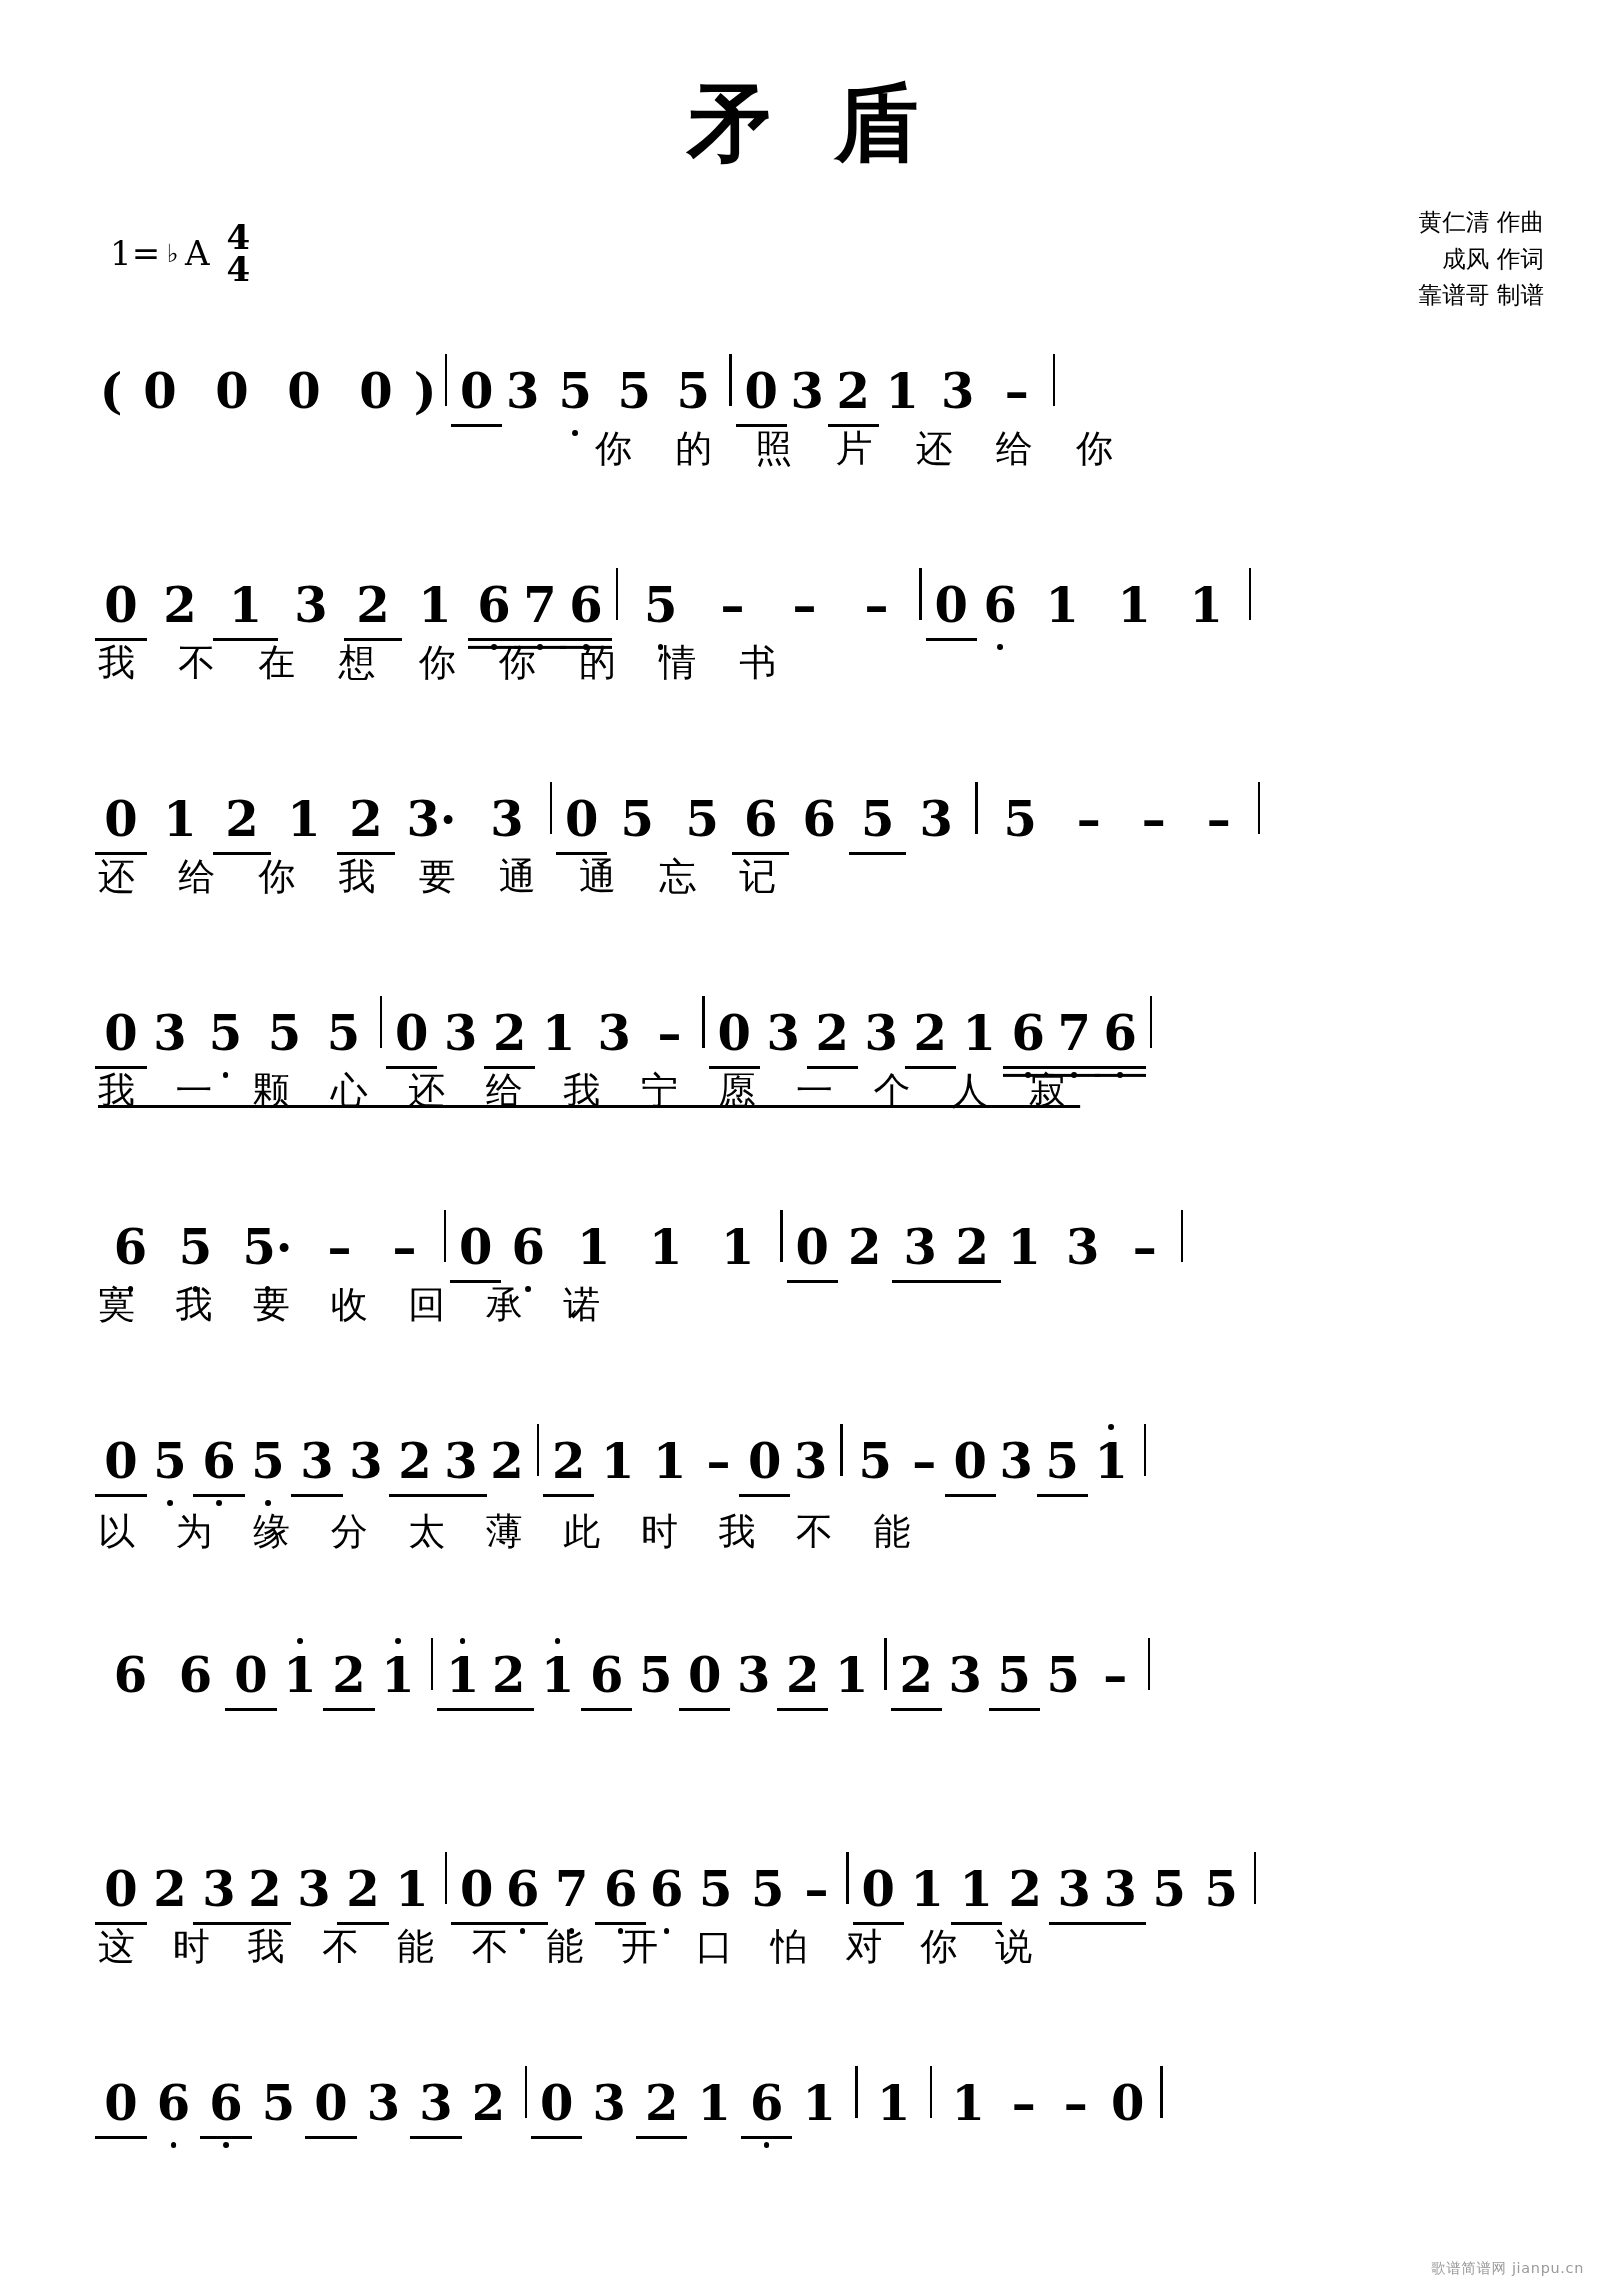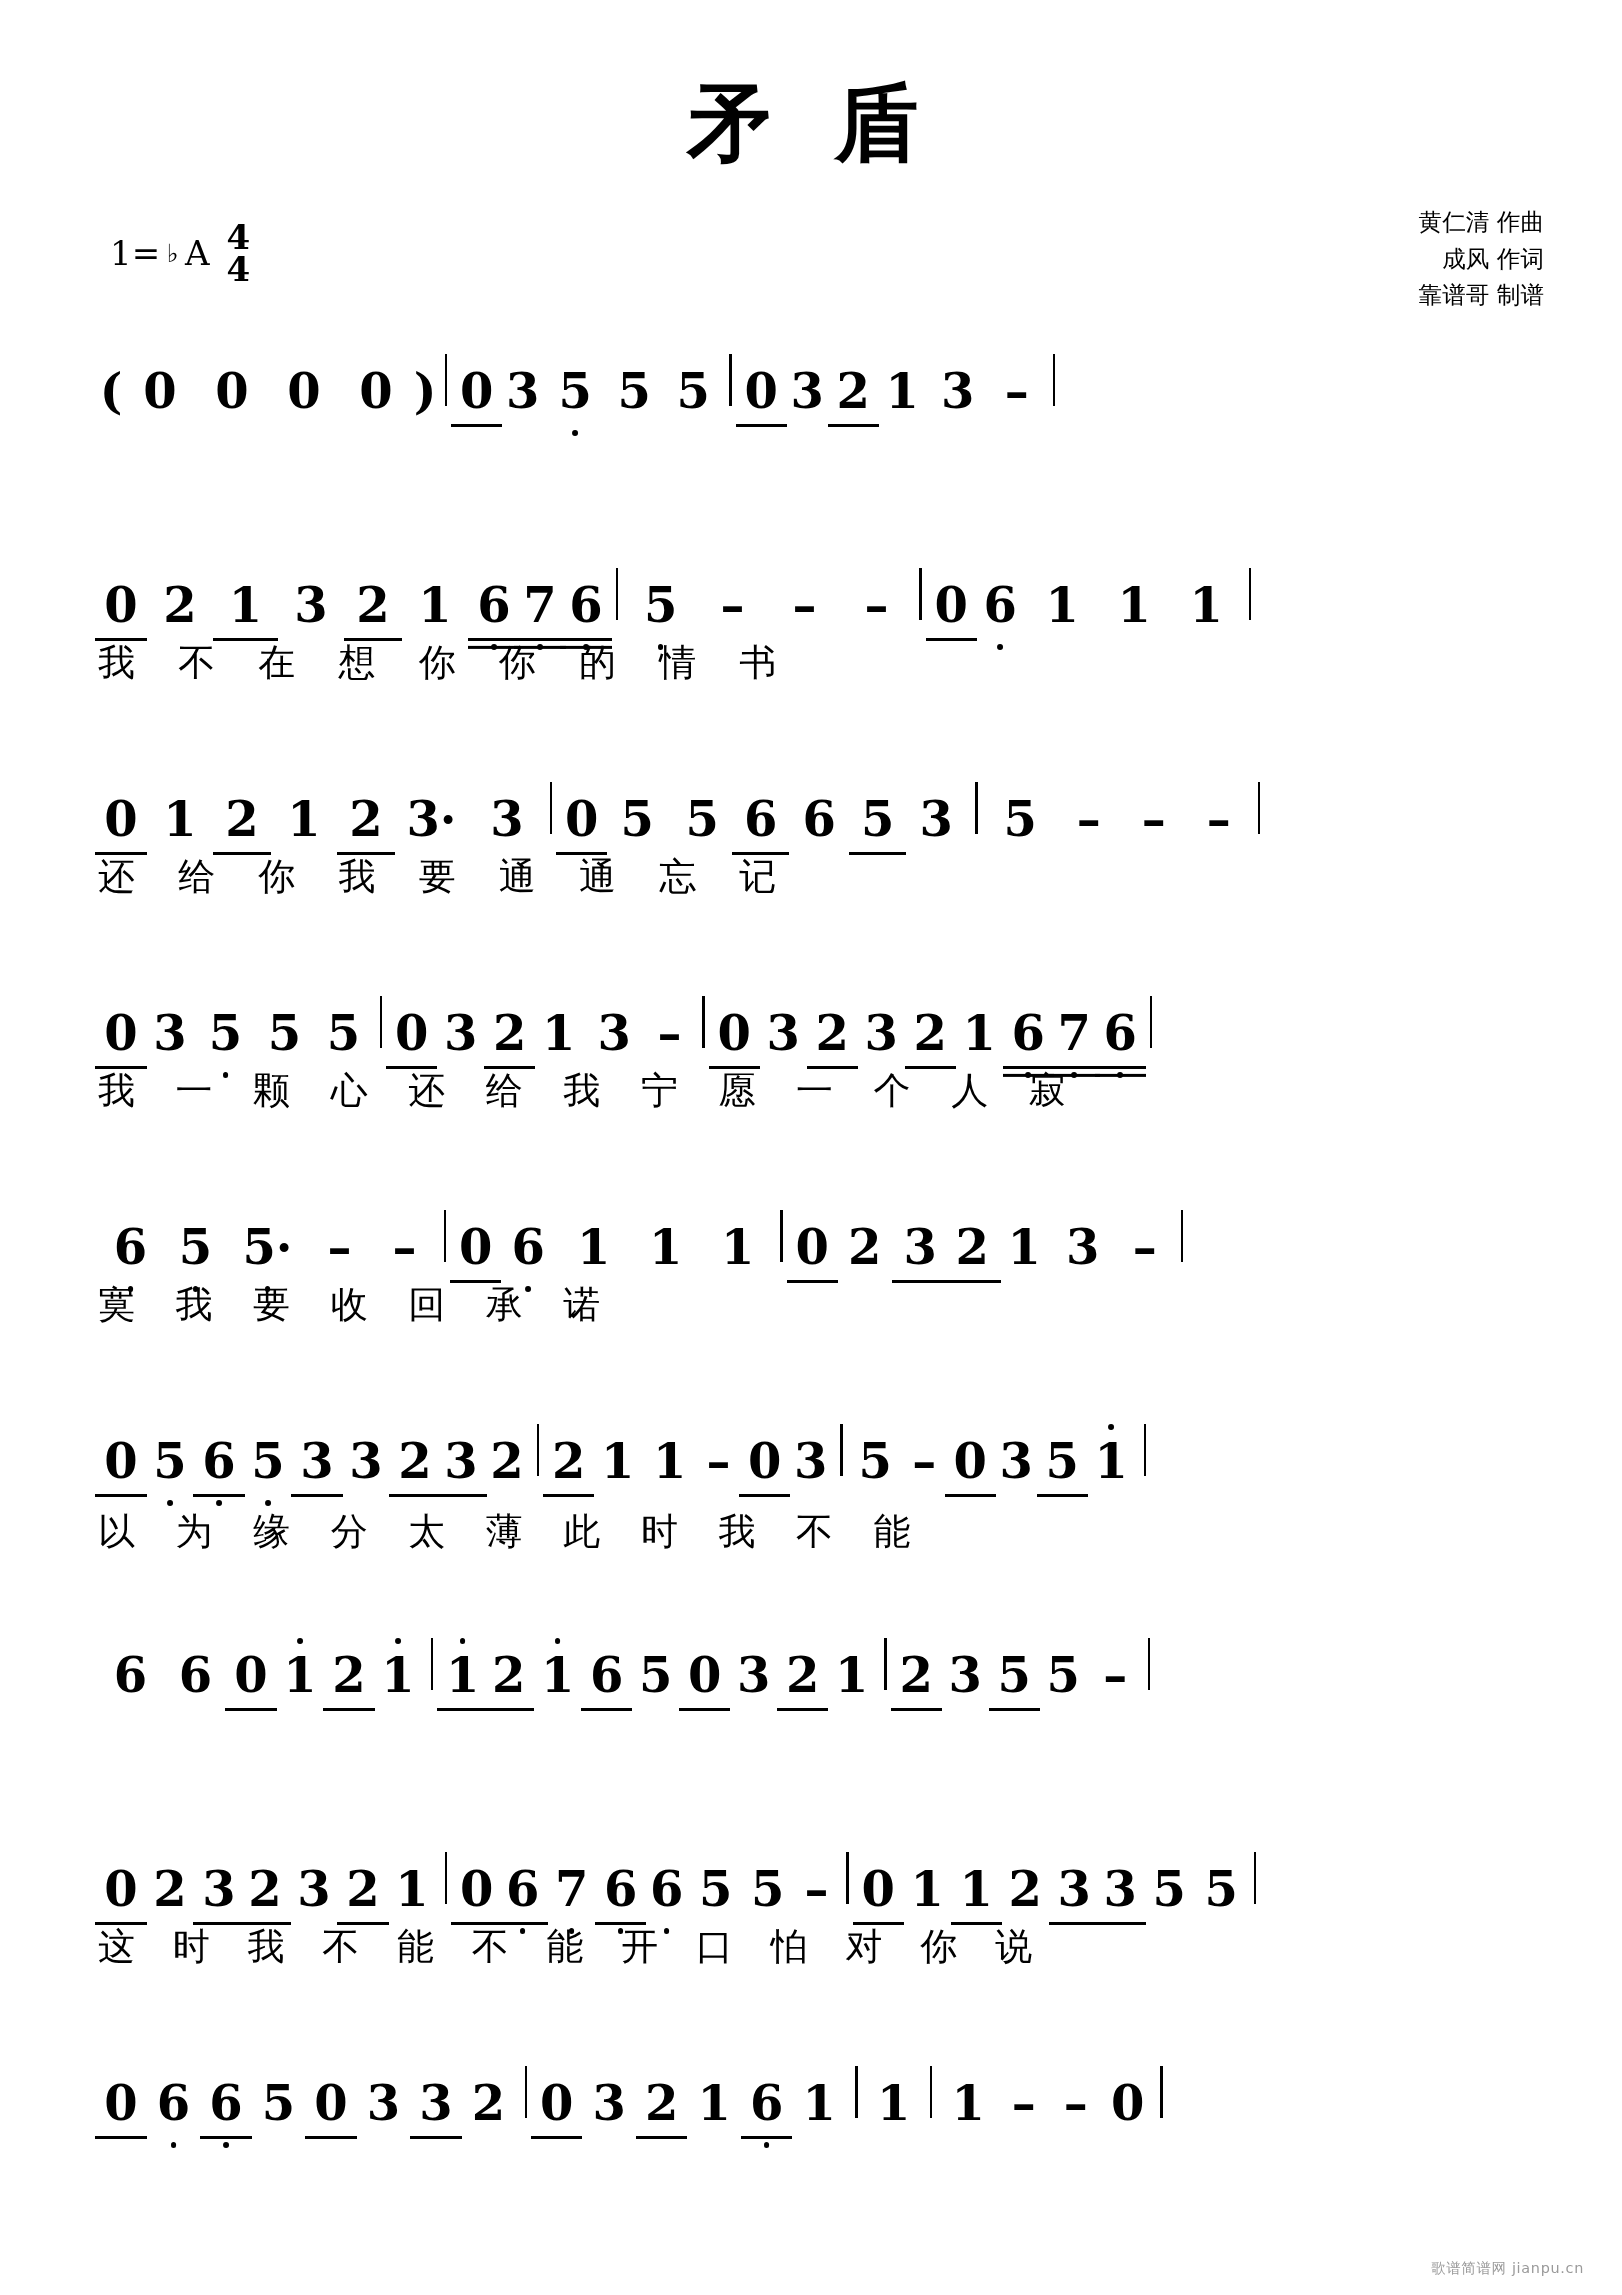--- a/index.html
+++ b/index.html
@@ -215,20 +215,21 @@
           <span class="cell" style="width:59px">5</span>
           <span class="barline"></span>
           <span class="cell under1" style="width:46px">0</span>
           <span class="cell" style="width:46px">3</span>
           <span class="cell under1" style="width:46px">2</span>
           <span class="cell" style="width:52px">1</span>
           <span class="cell" style="width:59px">3</span>
           <span class="cell" style="width:59px">–</span>
           <span class="barline"></span>
         </div>
+        <div class="lyrics" style="padding-left:497px; letter-spacing:15.7px;">你 的 照 片    还 给 你</div>
       </div>
     </div>
 
     <div class="system">
       <div class="staffline">
         <div class="notes">
           <span class="cell under1" style="width:46px">0</span>
           <span class="cell" style="width:72px">2</span>
           <span class="cell under1" style="width:59px">1</span>
           <span class="cell" style="width:72px">3</span>
@@ -303,21 +304,21 @@
           <span class="cell" style="width:52px">3</span>
           <span class="cell under1" style="width:46px">2</span>
           <span class="cell" style="width:52px">3</span>
           <span class="cell under1" style="width:46px">2</span>
           <span class="cell" style="width:52px">1</span>
           <span class="cell under2 dot-below" style="width:46px">6</span>
           <span class="cell under2 dot-below" style="width:46px">7</span>
           <span class="cell under2 dot-below" style="width:46px">6</span>
           <span class="barline"></span>
         </div>
-        <div class="lyrics" style="letter-spacing:14.4px;">我 一 颗 心   还 给 我    宁 愿 一 个 人 寂</div>
+        <div class="lyrics" style="letter-spacing:14.4px;text-decoration:underline;">我 一 颗 心   还 给 我    宁 愿 一 个 人 寂</div>
       </div>
     </div>
 
     <div class="system">
       <div class="staffline">
         <div class="notes">
           <span class="cell dot-below" style="width:65px">6</span>
           <span class="cell dot-below" style="width:65px">5</span>
           <span class="cell dot-below" style="width:79px">5·</span>
           <span class="cell" style="width:65px">–</span>

